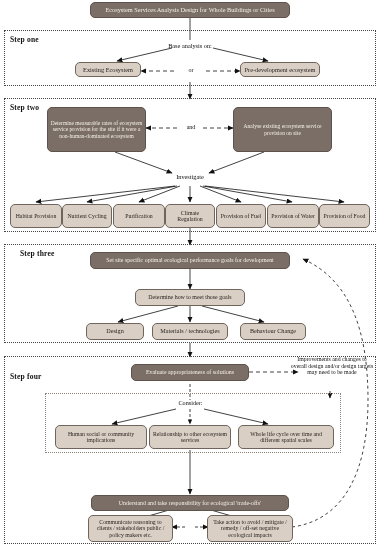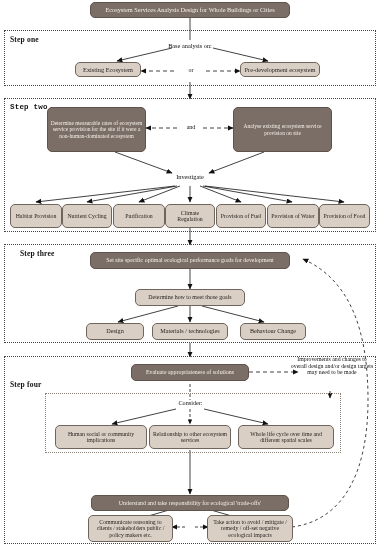--- a/index.html
+++ b/index.html
@@ -172,21 +172,21 @@
     <span>Existing Ecosystem</span>
   </div>
 
   <div class="node light" style="left:240px;top:62px;width:80px;height:15px;font-size:6.3px;">
     <span>Pre-development ecosystem</span>
   </div>
 
   <div class="edge-label" style="left:181px;top:67px;width:18px;font-size:6px;">or</div>
 
   <div class="step-frame" style="left:4px;top:98px;width:372px;height:134px;"></div>
-  <div class="step-label" style="left:10px;top:103px;font-family:Liberation Mono, monospace;">Step two</div>
+  <div class="step-label" style="left:10px;top:103px;">Step two</div>
 
   <div class="node dark" style="left:47px;top:107px;width:99px;height:45px;font-size:5.5px;">
     <span>Determine measurable rates of ecosystem service provision for the site if it were a non-human-dominated ecosystem</span>
   </div>
 
   <div class="node dark" style="left:233px;top:107px;width:99px;height:45px;font-size:5.5px;">
     <span>Analyse existing  ecosystem service provision on site</span>
   </div>
 
   <div class="edge-label" style="left:179px;top:124px;width:22px;font-size:6px;">and</div>
@@ -230,21 +230,21 @@
     <span>Design</span>
   </div>
   <div class="node light" style="left:152px;top:323px;width:76px;height:17px;font-size:6.2px;">
     <span>Materials / technologies</span>
   </div>
   <div class="node light" style="left:240px;top:323px;width:66px;height:17px;font-size:6.2px;">
     <span>Behaviour Change</span>
   </div>
 
   <div class="step-frame" style="left:4px;top:356px;width:372px;height:188px;"></div>
-  <div class="step-label" style="left:10px;top:380px;">Step four</div>
+  <div class="step-label" style="left:10px;top:372px;">Step four</div>
 
   <div class="node dark" style="left:131px;top:364px;width:118px;height:17px;font-size:5.9px;">
     <span>Evaluate appropriateness of solutions</span>
   </div>
 
   <div class="note" style="left:290px;top:356px;width:84px;font-size:5.8px;">Improvements and changes to overall design and/or design targets may need to be made</div>
 
   <div class="consider-frame" style="left:45px;top:393px;width:296px;height:60px;"></div>
 
   <div class="plain" style="left:163px;top:399px;width:55px;font-size:6.2px;">Consider:</div>

